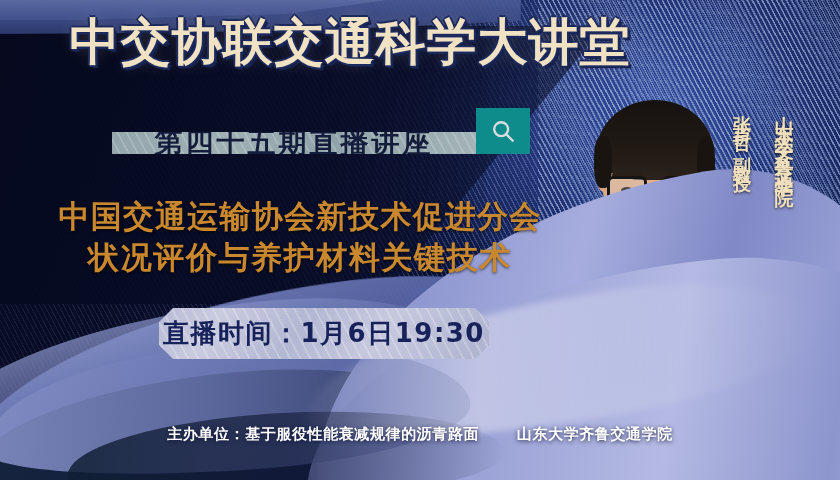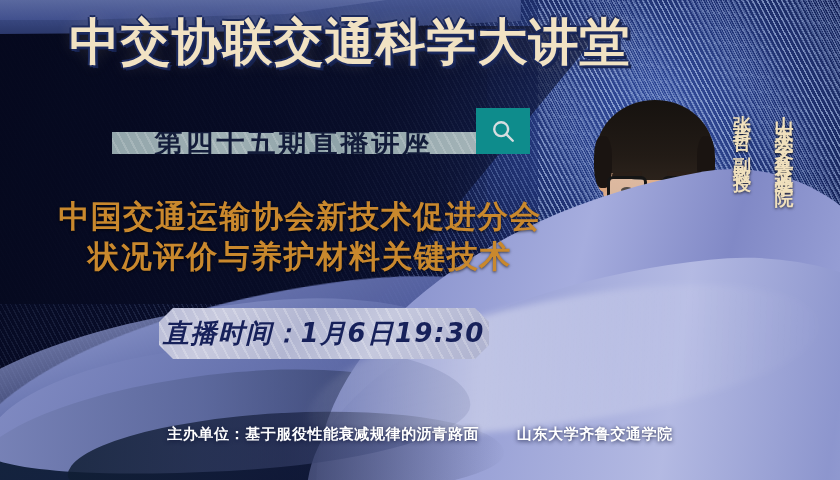--- a/index.html
+++ b/index.html
@@ -232,30 +232,29 @@
   
   .main-title{
     position:absolute;left:22px;top:196px;width:556px;
     text-align:center;
     color:#c9882d;
     font-size:31px;line-height:1.32;
     font-weight:700;letter-spacing:1.2px;
     font-family:"DejaVu Sans","Liberation Sans",sans-serif;
     text-shadow:0 1px 3px rgba(0,0,0,.65);
   }
-  .main-title .l2{letter-spacing:1.6px;font-family:Liberation Serif, serif;}
+  .main-title .l2{letter-spacing:1.6px;}
 
   
   .time-pill{
     position:absolute;left:159px;top:308px;width:330px;height:51px;
     background:linear-gradient(120deg,#b9bcd6 0%,#c9cbdf 18%,#b3b7d2 42%,#c6c9de 66%,#aeb2cf 100%);
     clip-path:polygon(14px 0,calc(100% - 14px) 0,100% 14px,100% calc(100% - 14px),calc(100% - 14px) 100%,14px 100%,0 calc(100% - 14px),0 14px);
     display:flex;align-items:center;justify-content:center;
     box-shadow:0 3px 14px rgba(0,0,0,.38);
-    font-style:italic;
   }
   .time-pill-inner{
     position:absolute;inset:0;
     background:repeating-linear-gradient(62deg,rgba(255,255,255,0) 0,rgba(255,255,255,0) 7px,rgba(255,255,255,.22) 7px,rgba(255,255,255,.22) 9px);
   }
   .time-text{
     position:relative;z-index:3;
     color:#17215a;font-size:26px;font-weight:700;letter-spacing:1.5px;
     font-family:"DejaVu Sans","Liberation Sans",sans-serif;
   }

